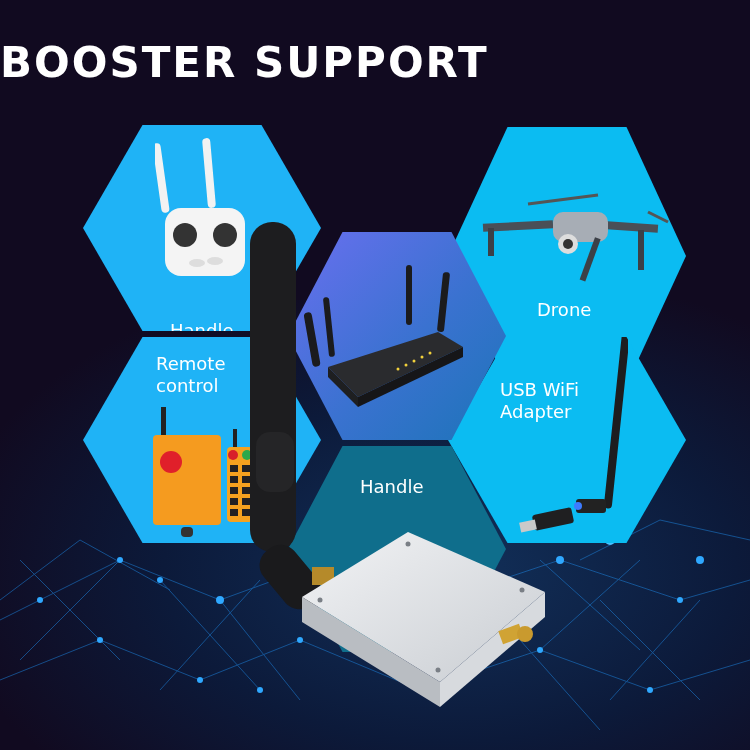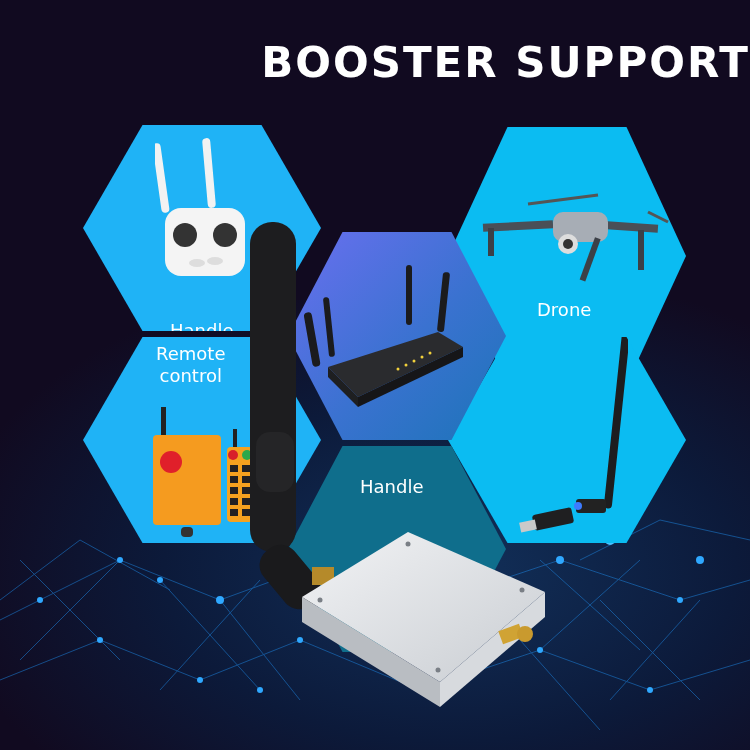--- a/index.html
+++ b/index.html
@@ -1,21 +1,21 @@
 <!DOCTYPE html>
 <html><head>
 <meta charset="utf-8">
 <style>
   html,body{margin:0;padding:0;}
   body{width:750px;height:750px;overflow:hidden;position:relative;
     background:#110a20;font-family:"DejaVu Sans","Liberation Sans",sans-serif;}
   .bg-glow{position:absolute;left:0;top:300px;width:750px;height:450px;
     background:radial-gradient(ellipse at 60% 60%, #12305a 0%, #0c1a3a 45%, #110a20 80%);}
   .net{position:absolute;left:0;top:0;width:750px;height:750px;}
-  .title{position:absolute;top:38px;left:0;width:750px;text-align:right;color:#fff;
+  .title{position:absolute;top:38px;left:0;width:750px;text-align:left;color:#fff;
     font-size:42px;font-weight:bold;letter-spacing:2px;}
   .hex{position:absolute;clip-path:polygon(25% 0,75% 0,100% 50%,75% 100%,25% 100%,0 50%);}
   .hex-label{position:absolute;color:#fff;font-size:18px;line-height:22px;}
   .prod{position:absolute;}
 </style>
 </head>
 <body>
 
 <div class="bg-glow"></div>
 
@@ -71,21 +71,21 @@
     <rect x="20" y="36" width="6" height="28" fill="#3c4047"></rect>
       <rect x="170" y="38" width="6" height="40" fill="#3c4047"></rect>
     <rect x="120" y="45" width="6" height="45" fill="#3c4047" transform="rotate(20 123 65)"></rect>
     <line x1="60" y1="12" x2="130" y2="3" stroke="#555" stroke-width="3"></line>
     <line x1="180" y1="20" x2="200" y2="30" stroke="#555" stroke-width="3"></line>
   </svg>
   <div class="hex-label" style="left:89px;top:172px;">Drone</div>
 </div>
 
 <div class="hex" style="left:83px;top:337px;width:238px;height:206px;background:#1fb3f6;">
-  <div class="hex-label" style="left:73px;top:6px;text-align:center;">
+  <div class="hex-label" style="left:73px;top:16px;">
     <div>Remote</div>
     <div>control</div>
   </div>
   <svg class="prod" style="left:70px;top:70px;" width="110" height="130" viewBox="0 0 110 130">
     <rect x="8" y="0" width="5" height="30" fill="#222"></rect>
     <rect x="0" y="28" width="68" height="90" rx="4" fill="#f59b1f"></rect>
     <circle cx="18" cy="55" r="11" fill="#e0202a"></circle>
     <rect x="28" y="120" width="12" height="10" rx="4" fill="#333"></rect>
     <rect x="80" y="22" width="4" height="20" fill="#222"></rect>
     <rect x="74" y="40" width="26" height="75" rx="4" fill="#f5a21f"></rect>
@@ -100,20 +100,24 @@
         <rect x="89" y="80" width="8" height="7"></rect>
     <rect x="77" y="91" width="8" height="7"></rect>
         <rect x="89" y="91" width="8" height="7"></rect>
     <rect x="77" y="102" width="8" height="7"></rect>
         <rect x="89" y="102" width="8" height="7"></rect>
       </g>
   </svg>
 </div>
 
 <div class="hex" style="left:448px;top:337px;width:238px;height:206px;background:#0bbcf2;">
+  <div class="hex-label" style="left:52px;top:42px;">
+    <div>USB WiFi</div>
+    <div>Adapter</div>
+  </div>
   <svg class="prod" style="left:70px;top:-8px;" width="110" height="210" viewBox="0 0 110 210">
     <rect x="95" y="0" width="8" height="180" rx="4" fill="#1d1d1f" transform="rotate(6 99 90)"></rect>
     <rect x="58" y="170" width="30" height="14" rx="3" fill="#222"></rect>
     <circle cx="60" cy="177" r="4" fill="#3d7bff"></circle>
     <rect x="15" y="182" width="40" height="16" rx="3" fill="#1f1f21" transform="rotate(-12 35 190)"></rect>
     <rect x="2" y="192" width="16" height="10" fill="#c9c9c9" transform="rotate(-12 10 197)"></rect>
   </svg>
 </div>
 
 <div class="hex" style="left:288px;top:232px;width:218px;height:208px;background:linear-gradient(135deg,#6a6ff0 0%,#3a72d0 55%,#1c74b8 100%);">

